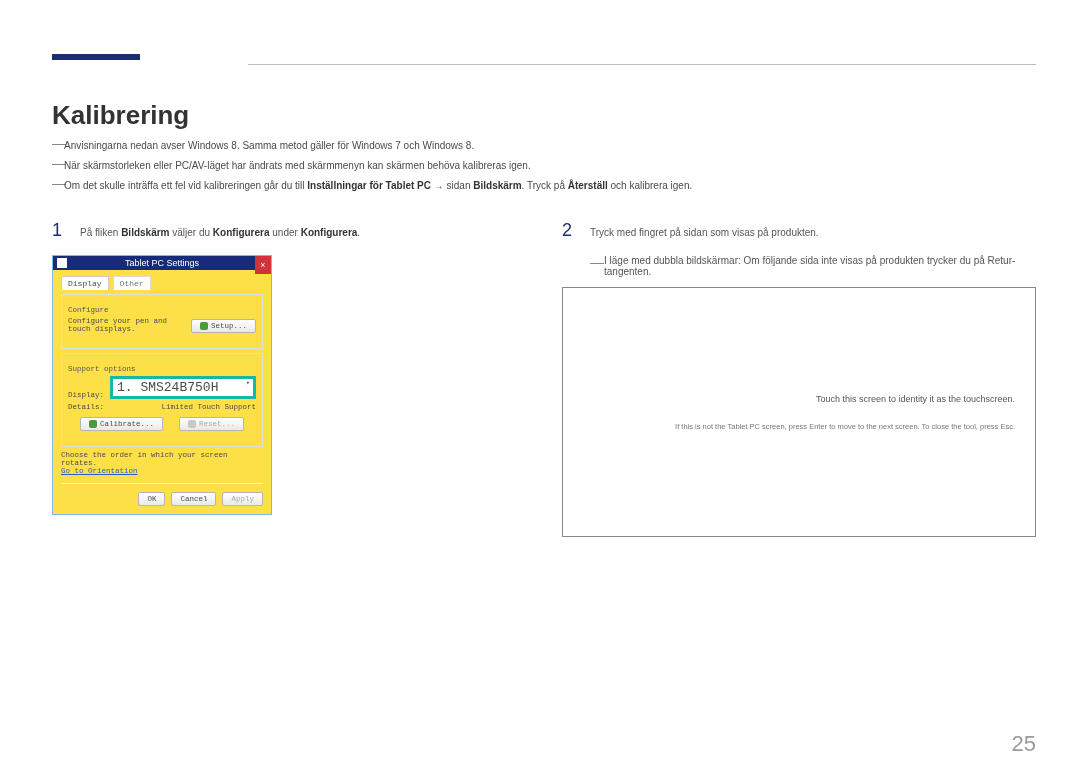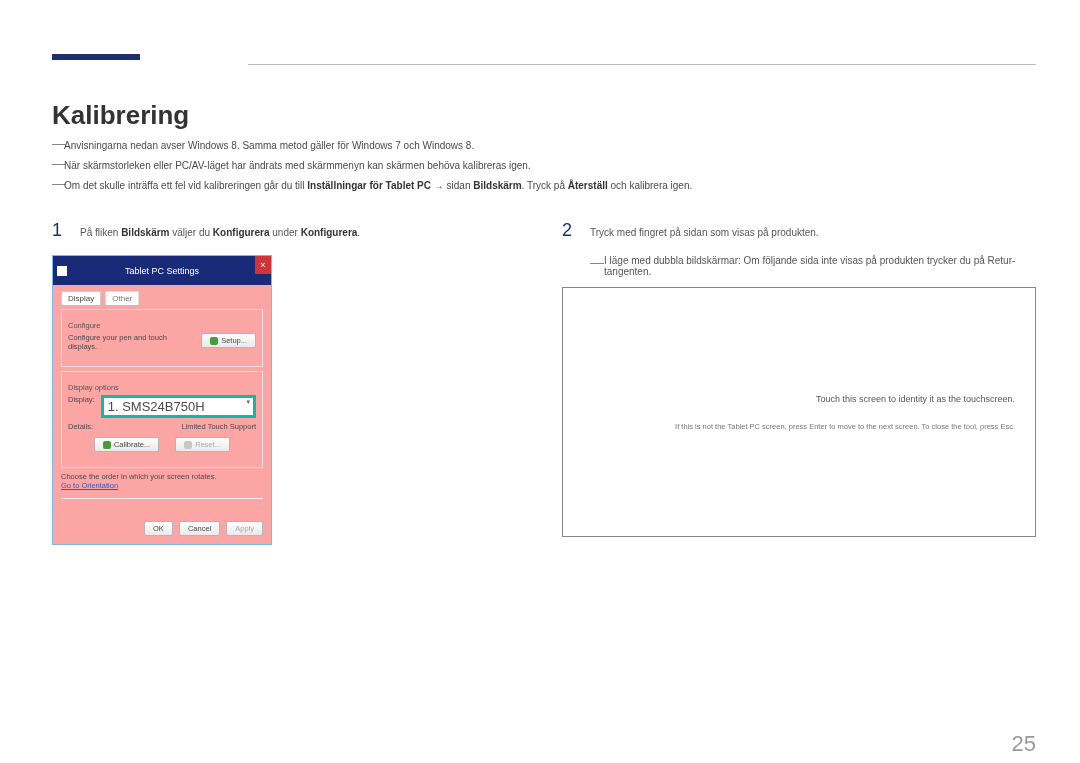--- a/index.html
+++ b/index.html
@@ -21,37 +21,37 @@
   .bld { color: #333; font-weight: 600; }
 
   .columns { position: absolute; top: 220px; left: 52px; right: 44px; display: flex; gap: 36px; }
   .col { flex: 1; }
   .step-head { display: flex; align-items: baseline; gap: 14px; margin-bottom: 14px; }
   .step-num { font-size: 18px; color: #1d2e6c; font-weight: 400; width: 14px; }
   .step-text { font-size: 10px; color: #555; }
 
   
   .dlg-outer { border: 1px solid #7fb8e8; width: 220px; margin-left: 0px; background: #fff; }
-  .dlg-title { background: #192a78; color: #fff; font-size: 9px; padding: 3px 6px; display: flex; align-items: center; justify-content: center; position: relative; height: 29px; }
+  .dlg-title { background: #192a78; color: #fff; font-size: 9px; padding: 3px 6px; display: flex; align-items: center; justify-content: center; position: relative; height: 14px; }
   .dlg-title .flag { position: absolute; left: 4px; width: 10px; height: 10px; background: #fff; }
   .dlg-title .close { position: absolute; right: 0; top: 0; width: 16px; height: 18px; background: #d03438; color:#fff; font-size:9px; display:flex; align-items:center; justify-content:center; }
-  .dlg-body { padding: 6px 8px 8px; background: #fca5a5; }
+  .dlg-body { padding: 6px 8px 8px; background: #fde047; font-family: Liberation Mono, monospace; }
   .tabs { display:flex; gap:4px; font-size:8px; margin-bottom:4px; }
   .tab { border:1px solid #ccc; border-bottom:none; padding:2px 6px; background:#fff; }
   .tab.inactive { color:#777; border-color:#ddd; }
   .group { border:1px solid #e0e0e0; padding:11px 6px; margin-bottom:4px; }
   .glabel { font-size:7.5px; color:#555; margin-bottom:3px; }
-  .row { display:flex; align-items:flex-start; justify-content:space-between; font-size:7.5px; margin-bottom:4px; gap:6px; }
+  .row { display:flex; align-items:flex-end; justify-content:space-between; font-size:7.5px; margin-bottom:4px; gap:6px; }
   .row .lbl { flex:none; }
   .btn-win { border:1px solid #b5b5b5; background:linear-gradient(#fff,#e9e9e9); font-size:7.5px; padding:2px 8px; border-radius:2px; display:inline-flex; align-items:center; gap:3px; }
   .btn-win .ico { width:8px; height:8px; background:#4a9b3b; border-radius:2px; }
   .select { border:3px solid #14b8a6; font-size:13px; padding:1px 14px 1px 4px; position:relative; background:#fff; flex:1; }
   .select::after { content:"▾"; position:absolute; right:3px; top:0; font-size:7px; color:#666; }
   .link { color:#2e5cc5; text-decoration:underline; font-size:7.5px; }
-  .dlg-btnrow { display:flex; justify-content:flex-end; gap:6px; border-top:1px solid #eee; padding-top:22px; margin-top:8px; }
+  .dlg-btnrow { display:flex; justify-content:flex-end; gap:6px; border-top:1px solid #eee; padding-top:8px; margin-top:8px; }
   .dlg-btnrow .btn-win.disabled { color:#aaa; }
 
   
   .sub-note { font-size:10px; color:#555; display:flex; margin: 2px 0 10px 28px; }
   .sub-note .dash { margin-right:2px;}
   .touch-box { border:1px solid #888; height:250px; margin-left:0px; display:flex; flex-direction:column; align-items:flex-end; justify-content:center; text-align:center; font-size:9px; color:#555; gap:18px; padding:0 20px; }
   .touch-sub { font-size:7.5px; color:#777; }
 
   .page-num { position:absolute; bottom:6px; right:44px; font-size:22px; color:#999; }
 </style>
@@ -107,21 +107,21 @@
           <div class="row">
             <span class="lbl" style="max-width:110px;">Configure your pen and touch displays.</span>
             <span class="btn-win">
                 <span class="ico"></span>
                 <span>Setup...</span>
               </span>
           </div>
         </div>
 
         <div class="group">
-          <div class="glabel">Display options</div>
+          <div class="glabel">Support options</div>
           <div class="row">
             <span class="lbl">Display:</span>
             <span class="select">1. SMS24B750H</span>
           </div>
           <div class="row">
             <span class="lbl">Details:</span>
             <span>Limited Touch Support</span>
           </div>
           <div class="row" style="justify-content:center; gap:16px; margin-top:6px;">
             <span class="btn-win">

